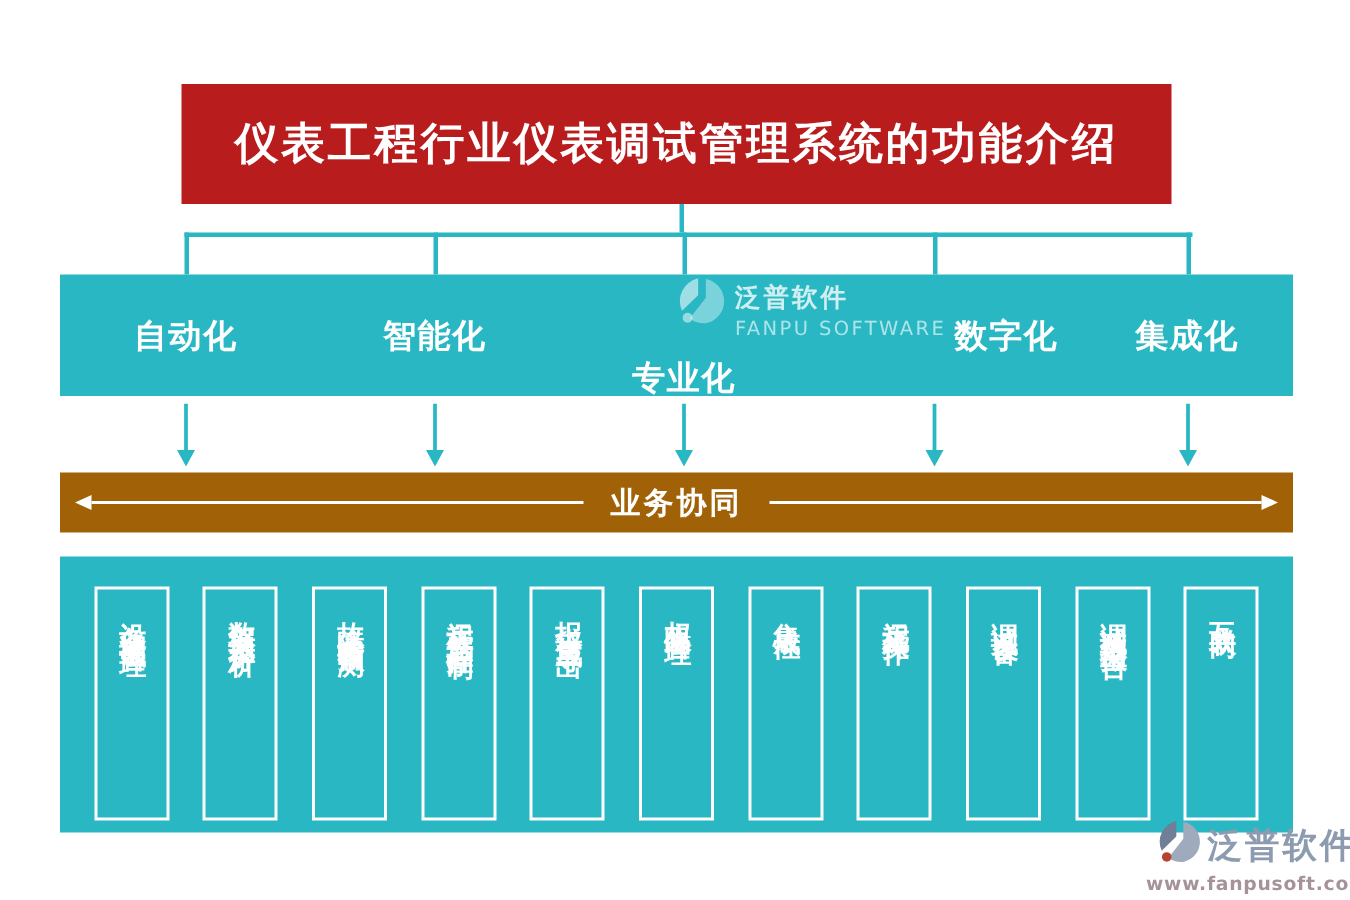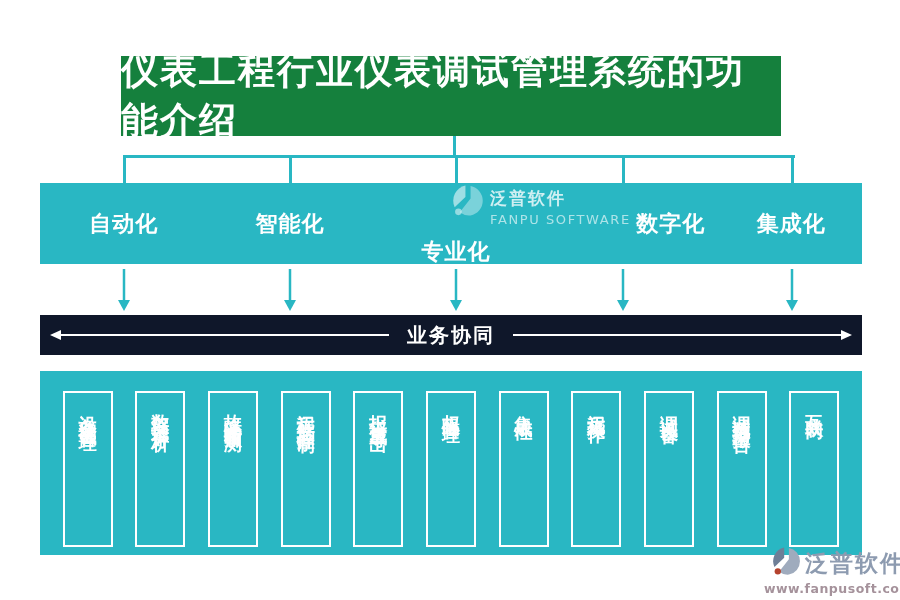--- a/index.html
+++ b/index.html
@@ -3,23 +3,23 @@
 <meta charset="utf-8">
 <style>
   html,body { margin:0; padding:0; background:#ffffff; }
   .canvas {
     position:relative; width:900px; height:600px; background:#ffffff;
     font-family:"DejaVu Sans","Liberation Sans",sans-serif; overflow:hidden;
   }
   
   .title-box {
     position:absolute; left:121px; top:56px; width:660px; height:80px;
-    background:#15803d; color:#ffffff;
+    background:#b91c1c; color:#ffffff;
     display:flex; align-items:center; justify-content:center;
-    font-size:37px; font-weight:bold; letter-spacing:2px;
+    font-size:29px; font-weight:bold; letter-spacing:2px;
   }
   
   .conn { position:absolute; background:#29b7c3; }
   .conn-trunk { left:453px; top:136px; width:3px; height:19px; }
   .conn-rail  { left:123px; top:155px; width:672px; height:3px; }
   .conn-drop  { top:155px; width:3px; height:28px; }
   .drop-1 { left:123px; } .drop-2 { left:289px; } .drop-3 { left:455px; }
   .drop-4 { left:622px; } .drop-5 { left:791px; }
   
   .band {
@@ -41,21 +41,21 @@
   .center-watermark .wm-text { display:flex; flex-direction:column; margin-top:3px; }
   .wm-name { font-size:17px; font-weight:bold; color:rgba(255,255,255,0.78); letter-spacing:2px; }
   .wm-sub  { font-size:13px; color:rgba(255,255,255,0.62); letter-spacing:1.6px; margin-top:2px; }
   
   .down-arrow { position:absolute; top:269px; transform:translateX(-50%); }
   .da-1 { left:124px; } .da-2 { left:290px; } .da-3 { left:456px; }
   .da-4 { left:623px; } .da-5 { left:792px; }
   
   .collab-bar {
     position:absolute; left:40px; top:315px; width:822px; height:40px;
-    background:#0f172a; display:flex; align-items:center;
+    background:#a16207; display:flex; align-items:center;
     padding:0 10px; box-sizing:border-box;
   }
   .collab-line { flex:1; height:2px; background:#ffffff; }
   .collab-label {
     margin:0 18px; color:#ffffff; font-size:20px; font-weight:bold; letter-spacing:2px;
     white-space:nowrap;
   }
   .arrowhead-left {
     width:0; height:0; border-top:5px solid transparent; border-bottom:5px solid transparent;
     border-right:11px solid #ffffff;

